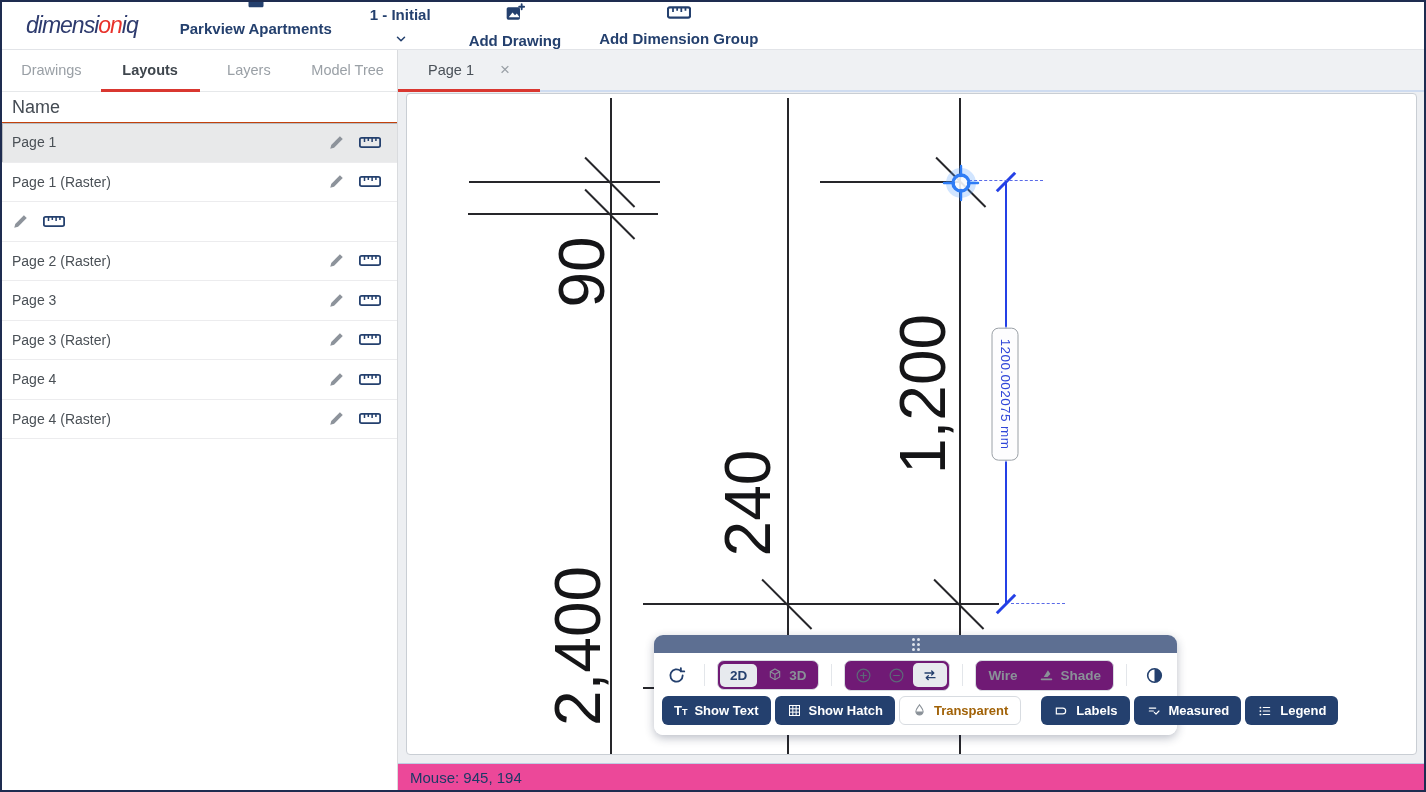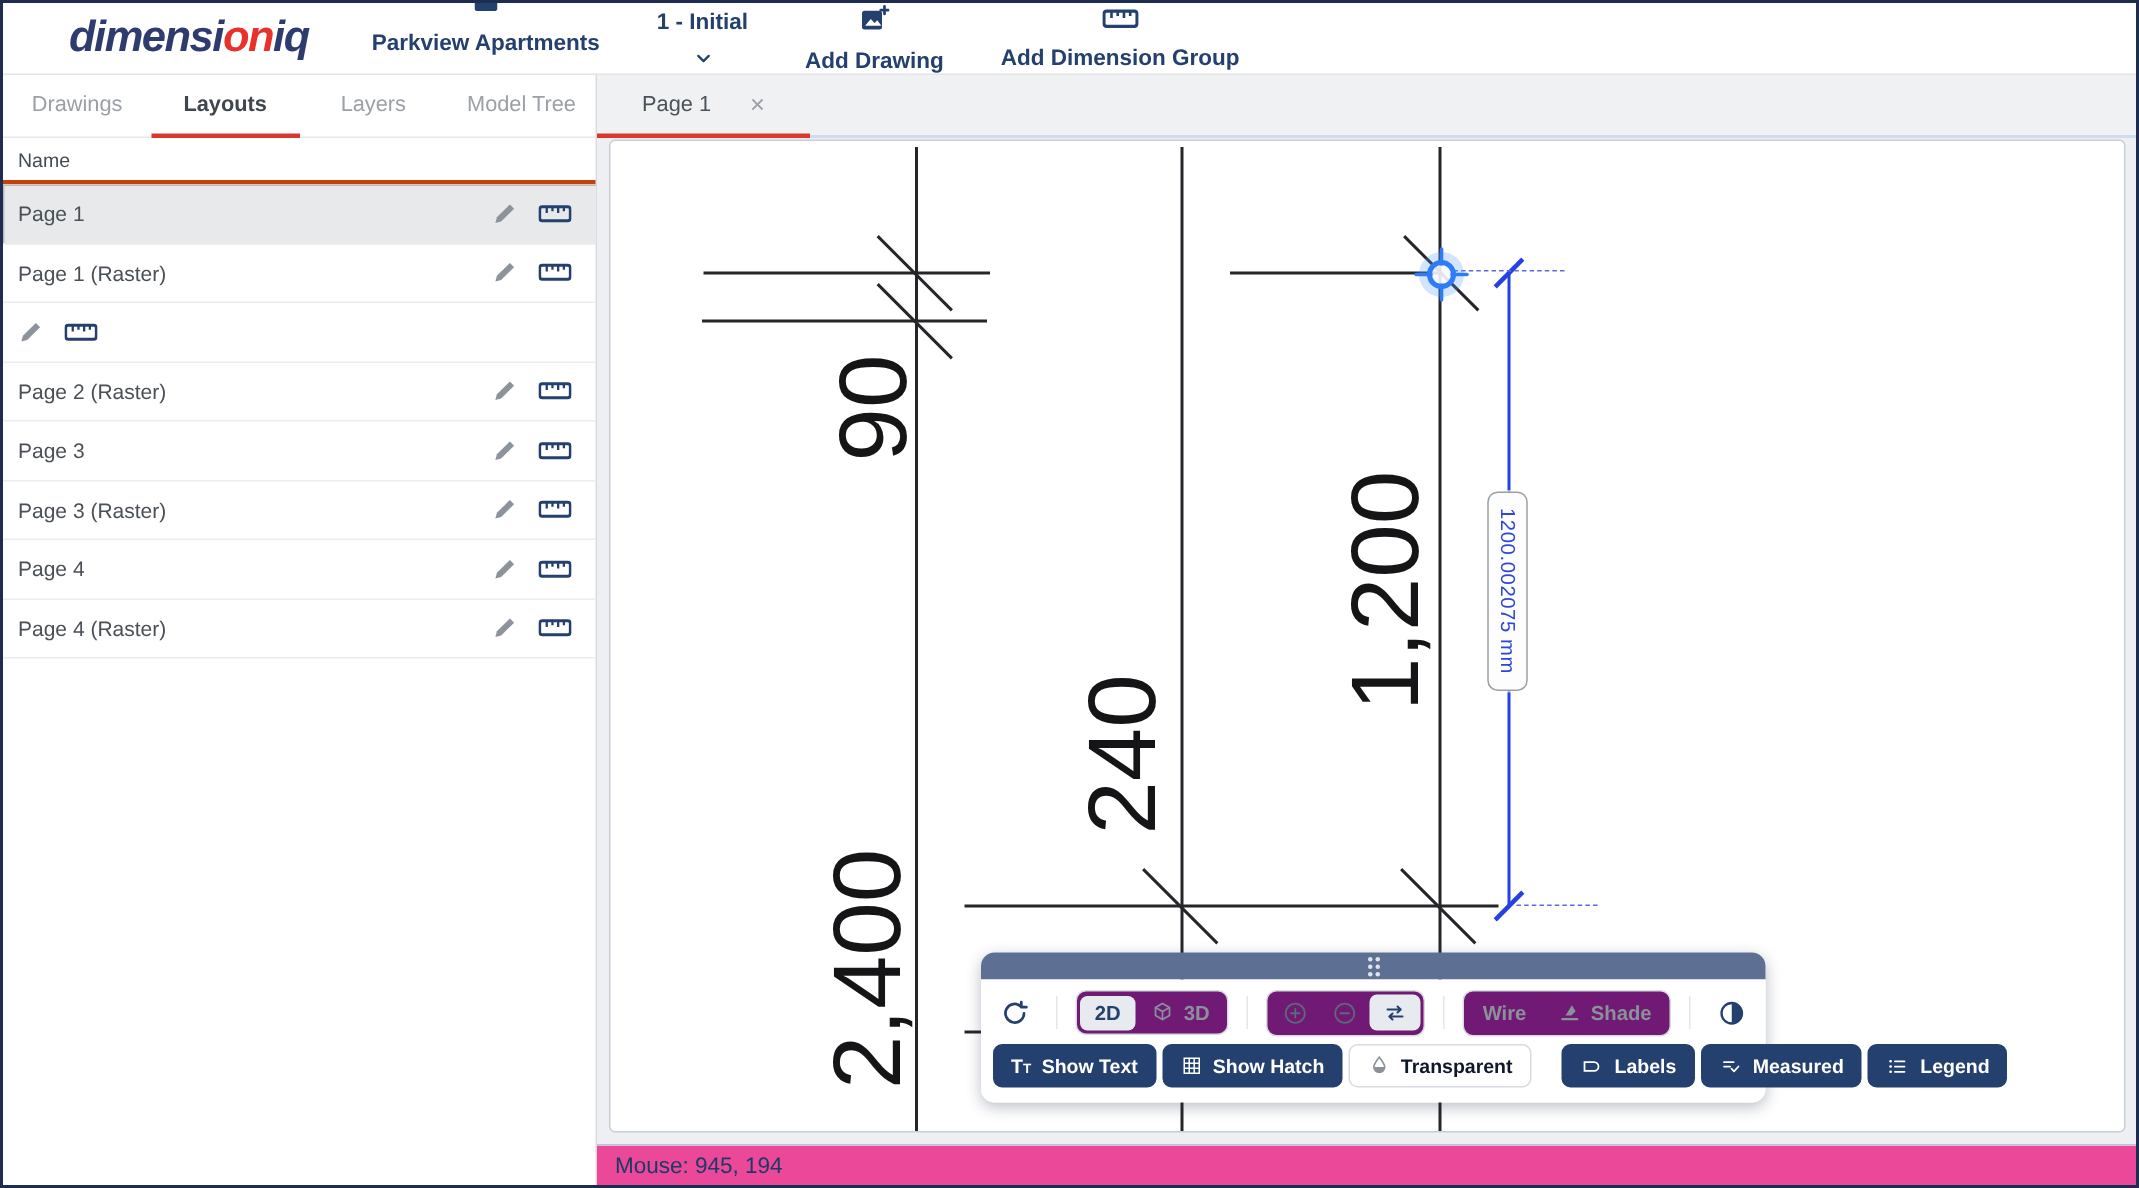--- a/index.html
+++ b/index.html
@@ -1,34 +1,34 @@
 <!DOCTYPE html>
 <html><head>
 <meta charset="utf-8">
 <style>
   * { margin:0; padding:0; box-sizing:border-box; }
   html,body { width:1426px; height:792px; font-family:"Liberation Sans", sans-serif; background:#fff; }
   .window { position:relative; width:1426px; height:792px; border:2px solid #1e2c50; background:#fff; overflow:hidden; }
 
   
   .header { height:48px; display:flex; align-items:center; border-bottom:1px solid #e2e4e8; background:#fff; padding-left:24px; }
-  .logo { font-size:29px; font-weight:700; letter-spacing:-1px; color:#2e3b6e; margin-right:42px; font-style:italic;margin-left:20px; }
+  .logo { font-size:23px; font-weight:400; letter-spacing:-1px; color:#2e3b6e; margin-right:42px; font-style:italic; }
   .logo .red { color:#e8312a; }
   .hitem { display:flex; align-items:center; gap:9px; color:#24406e; font-size:15px; font-weight:700; margin-right:38px; cursor:pointer;flex-direction:column; }
   .hitem .chev { margin-left:2px; }
 
   
   .body { display:flex; height:740px; }
 
   
   .sidebar { width:396px; background:#fff; border-right:1px solid #d9dbde; display:flex; flex-direction:column; }
   .side-tabs { display:flex; height:42px; border-bottom:1px solid #e6e8ea; }
   .side-tab { flex:1; display:flex; align-items:center; justify-content:center; font-size:14.5px; color:#9aa0a6; cursor:pointer; border-bottom:3px solid transparent; margin-bottom:-1px; }
   .side-tab.active { color:#3f464d; font-weight:600; border-bottom-color:#d93730; }
-  .name-header { height:31px; display:flex; align-items:center; padding-left:10px; font-size:13px; color:#444b53; border-bottom:3px solid #c2410c; }
+  .name-header { height:31px; display:flex; align-items:center; padding-left:10px; font-size:18px; color:#444b53; border-bottom:1px solid #c2410c; }
   .row { height:39.5px; display:flex; align-items:center; padding:0 16px 0 10px; border-bottom:1px solid #ececee; font-size:14px; color:#4a5056; cursor:pointer; }
   .row.selected { background:#e8e9ea; box-shadow:inset 1px 1px 0 #b9bcc0; }
   .row .lbl { flex:1; }
   .row .ricons { display:flex; align-items:center; gap:14px; }
 
   
   .main { flex:1; display:flex; flex-direction:column; background:#edeff2; }
   .main-tabbar { height:42px; background:#eff1f3; border-bottom:2px solid #cfdcf0; display:flex; }
   .main-tab { width:142px; display:flex; align-items:center; justify-content:center; gap:26px; font-size:14.5px; color:#4a5158; border-bottom:3px solid #d93730; margin-bottom:-2px; cursor:pointer; }
   .main-tab .x { color:#9aa0a6; font-size:17px; line-height:1; cursor:pointer; }
@@ -56,21 +56,21 @@
   .tb-body { background:#fff; border-radius:0 0 9px 9px; padding:5px 8px 8px 8px; }
   .tb-row1 { display:flex; align-items:center; height:34px; gap:6px; }
   .tb-row2 { display:flex; align-items:flex-start; height:31px; gap:4px; margin-top:4px; }
   .seg-group { display:flex; align-items:center; border:1px solid #d8dce1; border-radius:7px; padding:2px; background:#701a75; }
   .seg { display:flex; align-items:center; gap:6px; padding:4px 10px; border-radius:5px; font-size:13.5px; color:#8a9198; font-weight:700; cursor:pointer; }
   .seg.active { background:#e7eaee; color:#24406e; }
   .seg.iconic { padding:4px 8px; }
   .tb-sep { width:1px; height:22px; background:#e3e6ea; margin:0 6px; }
   .iconbtn { display:flex; align-items:center; justify-content:center; width:30px; height:30px; cursor:pointer; }
   .btn-dark { display:flex; align-items:center; gap:7px; background:#24406e; color:#fff; font-size:13px; font-weight:700; border-radius:6px; padding:0 12px; height:29px; cursor:pointer; white-space:nowrap; }
-  .btn-light { display:flex; align-items:center; gap:7px; background:#fff; color:#0f172a; font-size:13px; font-weight:700; border:1px solid #d8dce1; border-radius:6px; padding:0 12px; height:29px; cursor:pointer; white-space:nowrap; }
+  .btn-light { display:flex; align-items:center; gap:7px; background:#fff; color:#a16207; font-size:13px; font-weight:700; border:1px solid #d8dce1; border-radius:6px; padding:0 12px; height:29px; cursor:pointer; white-space:nowrap; }
   .tt-icon { font-weight:800; color:#fff; font-size:13px; line-height:1; }
   .tt-icon .sm { font-size:9px; }
 
   
   .statusbar { height:27px; background:#ec4899; border-top:1.5px solid #bfcde4; display:flex; align-items:center; padding-left:12px; font-size:15px; color:#1b3a66; }
 </style>
 </head>
 <body>
 
 <div class="window">

